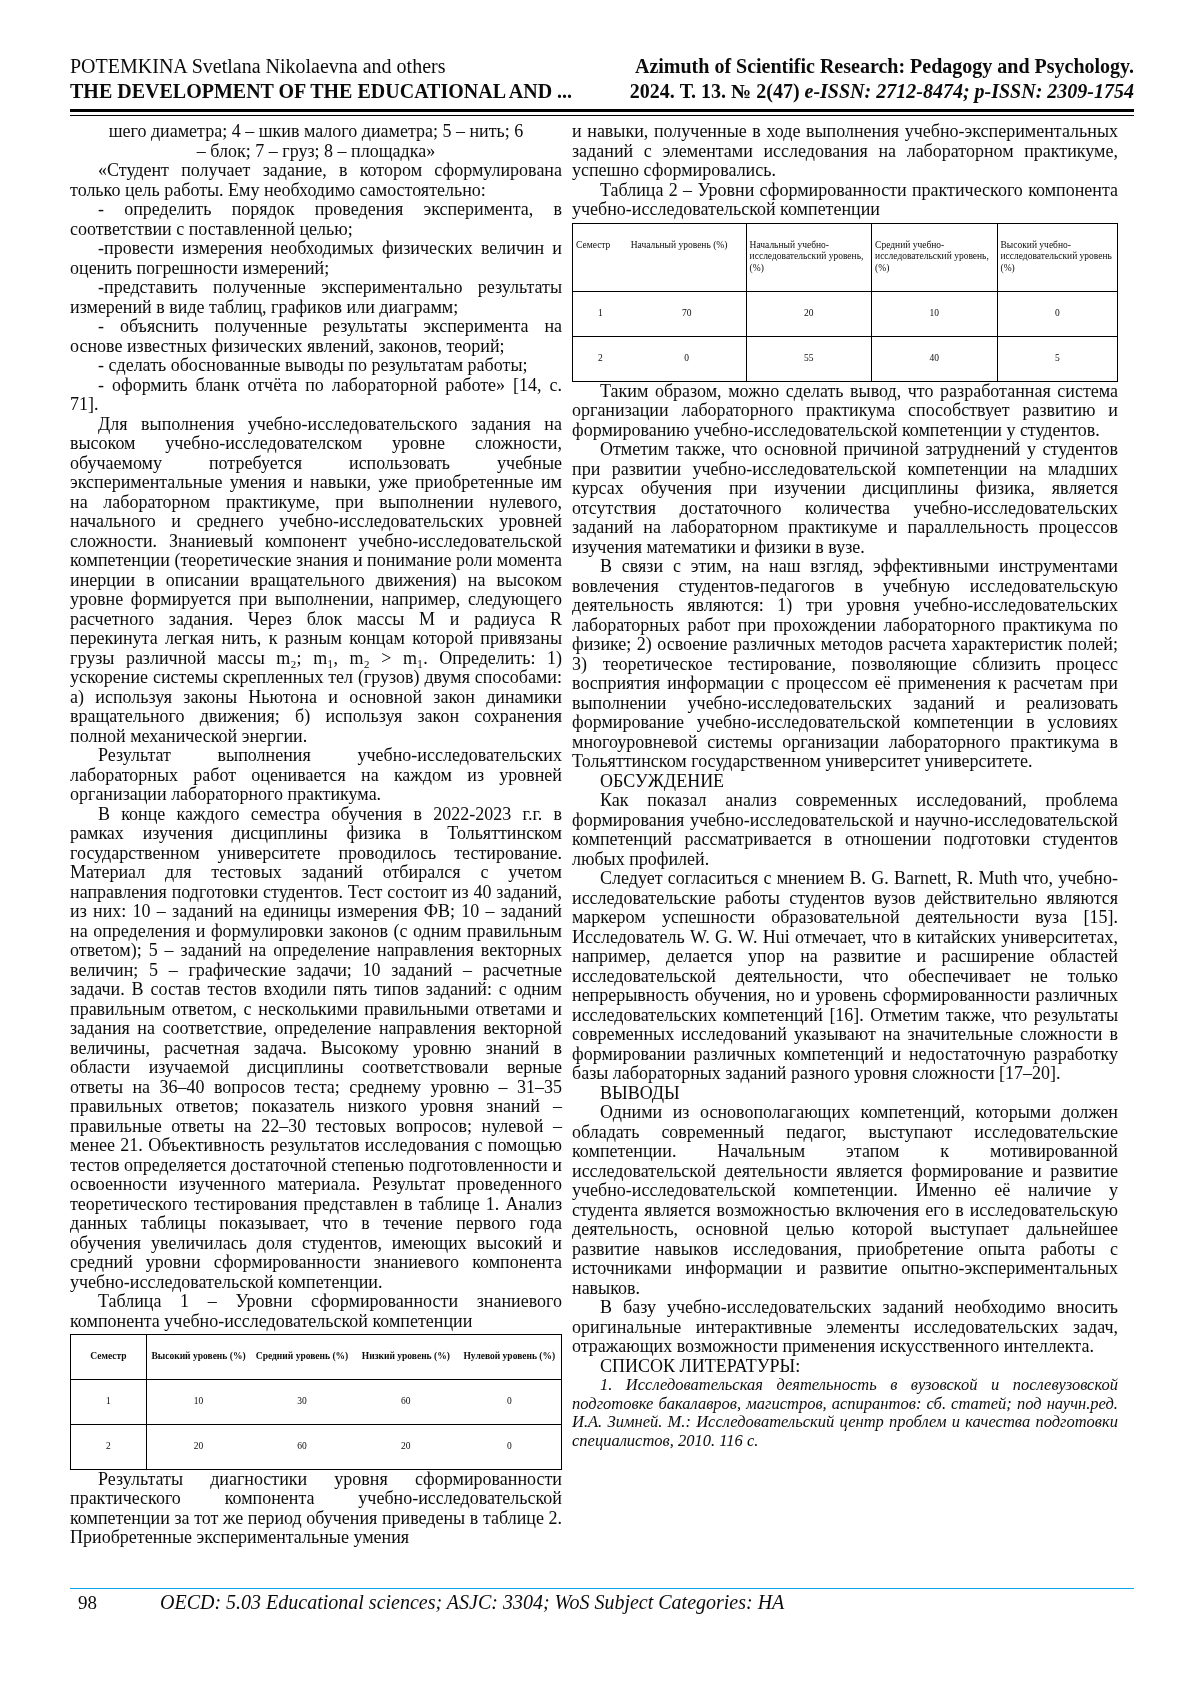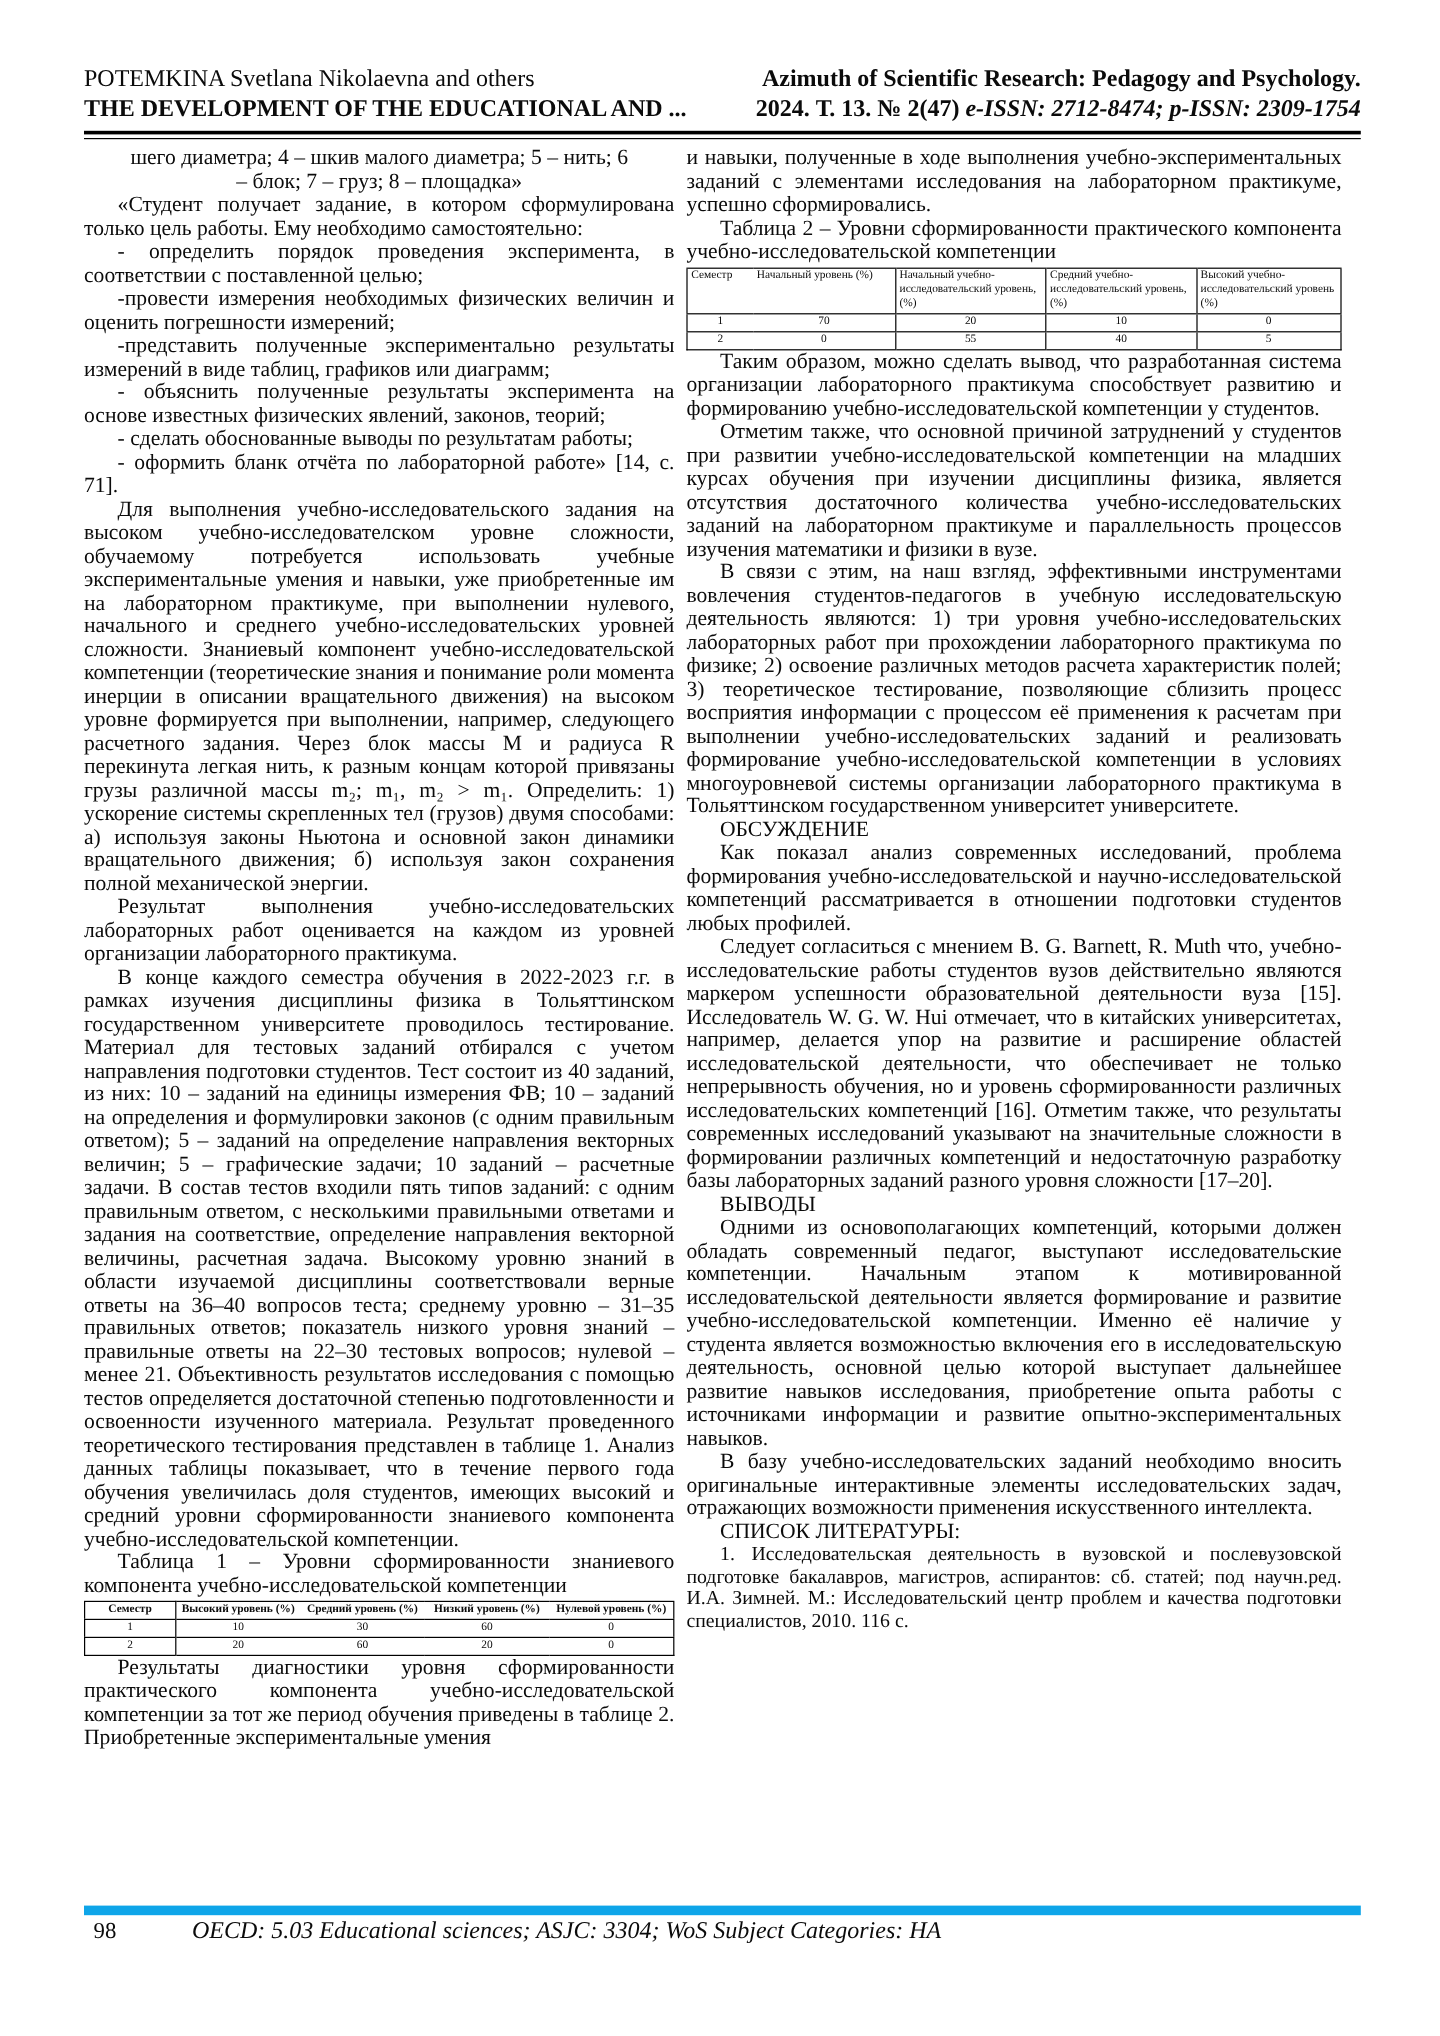--- a/index.html
+++ b/index.html
@@ -19,33 +19,33 @@
   
   .cols{display:flex;gap:10px;margin-top:6px;height:1466px;overflow:hidden;
         font-size:18px;line-height:19.5px;text-align:justify;}
   .col-l{width:492px;flex:0 0 492px;}
   .col-r{width:546px;flex:0 0 546px;}
   .cap-center{text-align:center;}
   p.p{margin:0;text-indent:28px;}
   p.np{margin:0;text-indent:0;}
   .gap{margin-top:26px;}
   .gap-s{margin-top:20px;}
-  p.ref{font-size:16.5px;line-height:18.5px;}
+  p.ref{font-size:16.5px;line-height:18.5px;font-style:italic;}
   
   table.t{border-collapse:collapse;width:100%;margin-top:3px;
           font-size:9.5px;line-height:1.25;border:1.5px solid #000;}
-  table.t td,table.t th{border-top:1px solid #000;padding:1px 3px;vertical-align:top;}
+  table.t td,table.t th{border-top:1px solid #000;padding:16px 3px;vertical-align:top;}
   table.t1 th{font-weight:bold;text-align:center;}
   table.t1 td{text-align:center;}
   table.t1 .c0{border-right:1px solid #000;}
   table.t2 th{font-weight:normal;text-align:left;}
   table.t2 td{text-align:center;}
   table.t2 .vl{border-left:1px solid #000;}
   
-  .footer{border-top:8px solid #0ea5e9;margin-top:0;padding-top:2px;display:flex;align-items:baseline;font-size:19px;}
+  .footer{border-top:1px solid #0ea5e9;margin-top:0;padding-top:2px;display:flex;align-items:baseline;font-size:19px;}
   .footer .num{width:90px;text-indent:8px;}
   .footer .oecd{flex:1;text-align:left;font-style:italic;font-size:20px;}
 </style>
 </head>
 <body>
 
 <div class="hdr">
   <div class="left">
     <div>POTEMKINA Svetlana Nikolaevna and others</div>
     <div class="b">THE DEVELOPMENT OF THE EDUCATIONAL AND ...</div>

